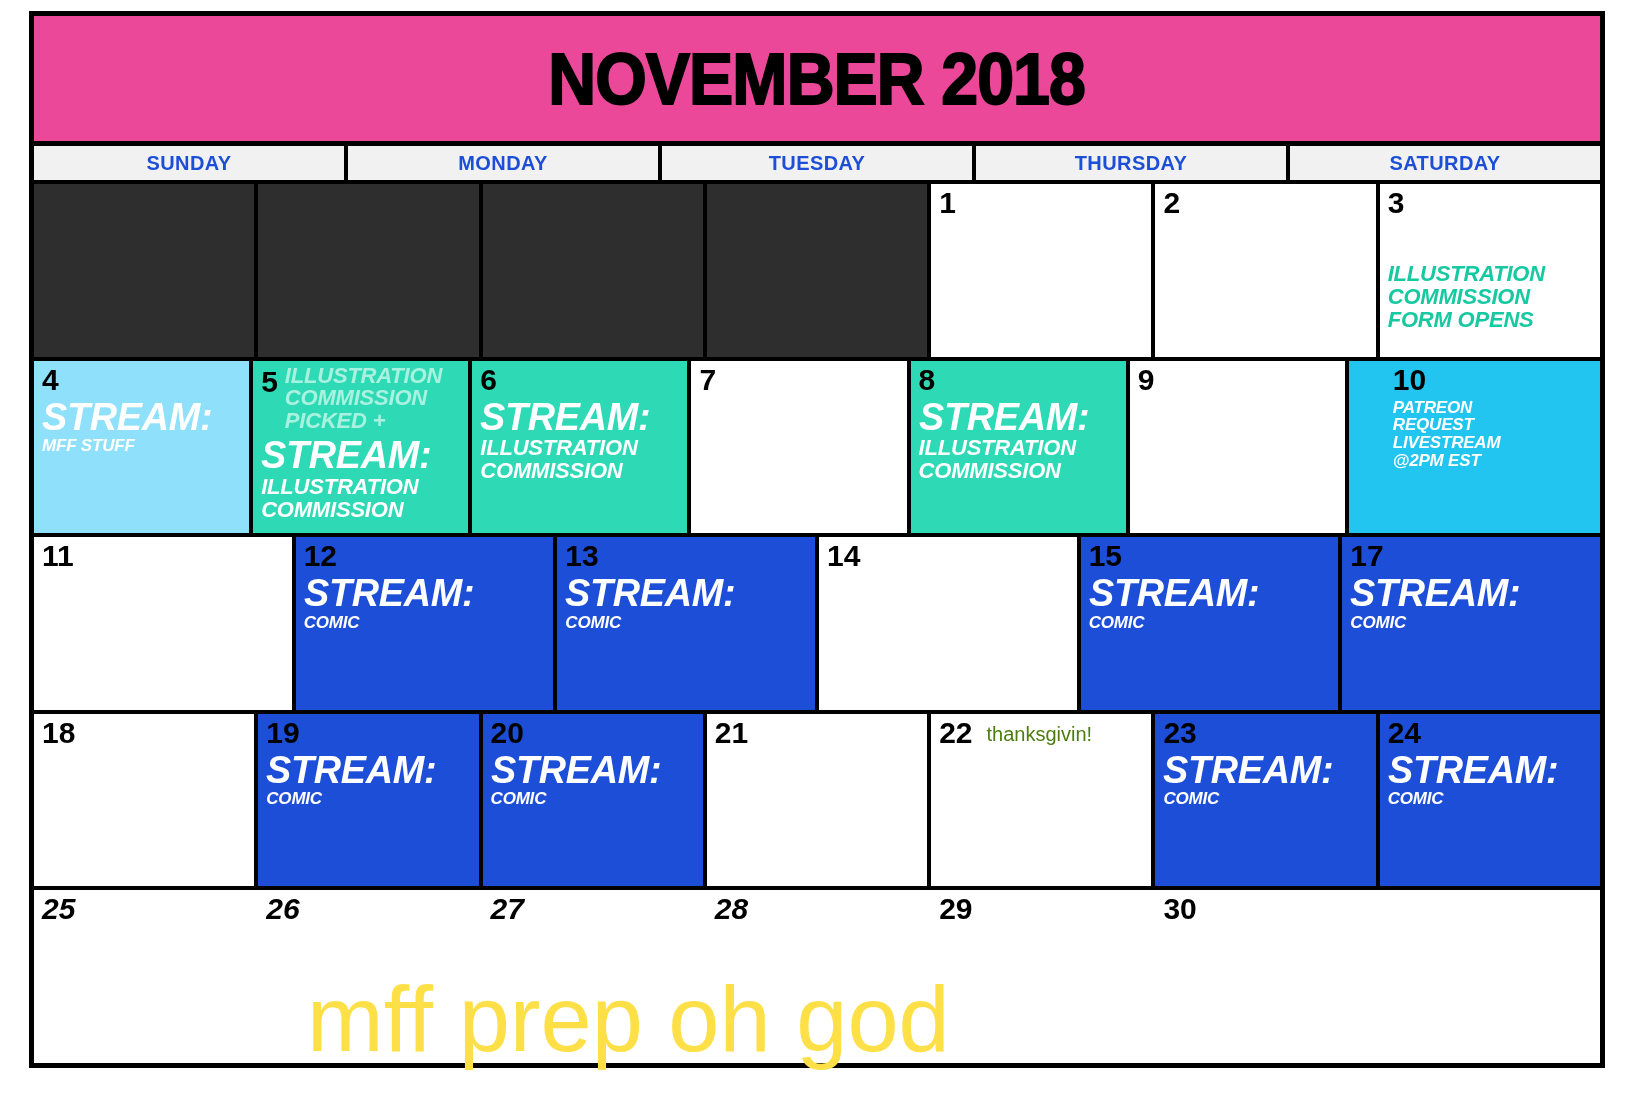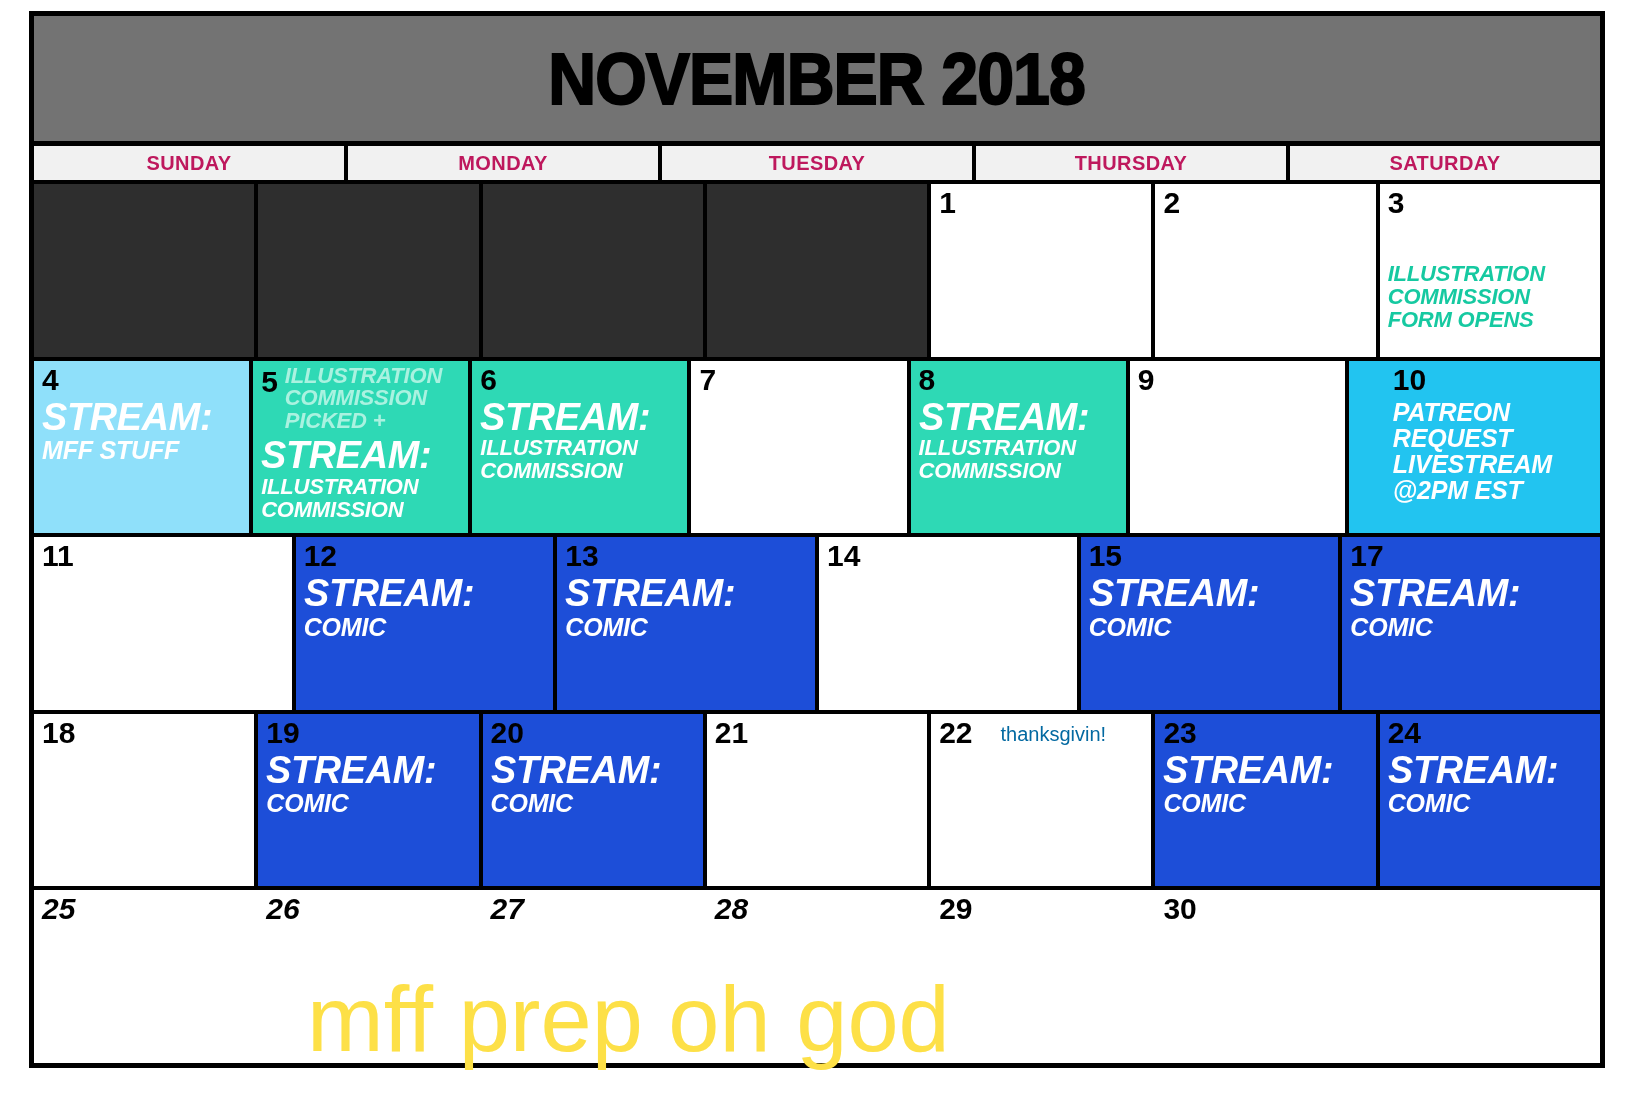--- a/index.html
+++ b/index.html
@@ -27,21 +27,21 @@
     flex-direction: column;
   }
 
   
   .title-bar {
     height: 125px;
     flex: 0 0 125px;
     display: flex;
     align-items: center;
     justify-content: center;
-    background: #737373;
+    background: #ec4899;
     border-bottom: 5px solid #000000;
   }
   .title-text {
     font-family: "Liberation Sans Narrow", "Liberation Sans", sans-serif;
     font-weight: 900;
     font-size: 72px;
     line-height: 1;
     letter-spacing: -1px;
     color: #000000;
     transform: scaleX(0.92);
@@ -59,21 +59,21 @@
   }
   .weekday-cell {
     flex: 1 1 0;
     background: #f1f1f1;
     display: flex;
     align-items: center;
     justify-content: center;
     font-size: 20px;
     font-weight: 700;
     letter-spacing: 0.4px;
-    color: #be185d;
+    color: #1d4ed8;
     margin-right: 4px;
     box-sizing: border-box;
   }
   .weekday-cell:last-child { margin-right: 0; }
 
   
   .weeks {
     flex: 1 1 auto;
     display: flex;
     flex-direction: column;
@@ -114,22 +114,22 @@
     color: #000000;
     line-height: 1;
     display: inline-block;
     vertical-align: top;
   }
 
   .note-plain {
     display: inline-block;
     font-size: 20px;
     font-weight: 400;
-    color: #0369a1;
-    margin-left: 28px;
+    color: #4d7c0f;
+    margin-left: 14px;
     vertical-align: top;
     padding-top: 5px;
   }
 
   .evt {
     margin-top: 2px;
   }
   .evt-line {
     display: block;
     font-style: italic;
@@ -137,21 +137,21 @@
     color: #ffffff;
     letter-spacing: -0.3px;
     line-height: 1.04;
   }
   .evt-big {
     font-size: 39px;
     transform: scaleX(0.97);
     transform-origin: left center;
   }
   .evt-sub {
-    font-size: 25px;
+    font-size: 17px;
     letter-spacing: -0.2px;
   }
   .evt-small {
     font-size: 22px;
     letter-spacing: -0.2px;
   }
   .evt-mint { color: #aaf2e0; }
 
   .teal-text {
     display: block;

